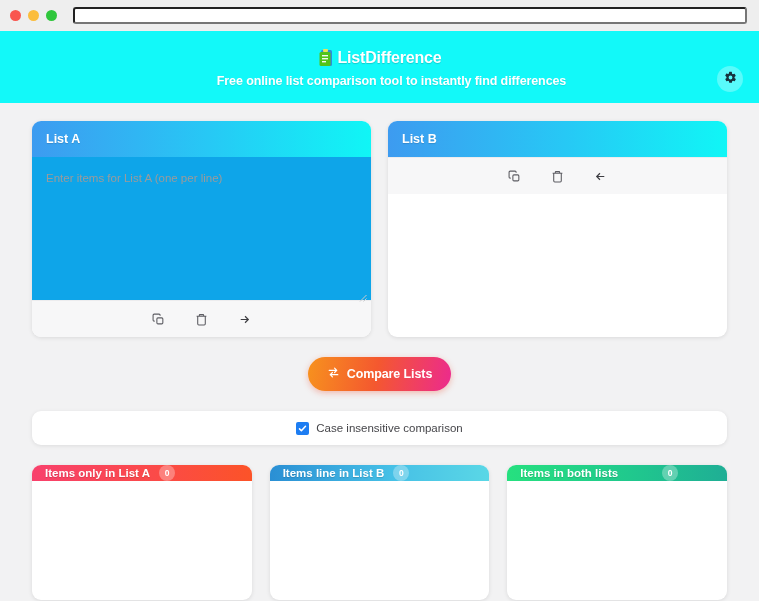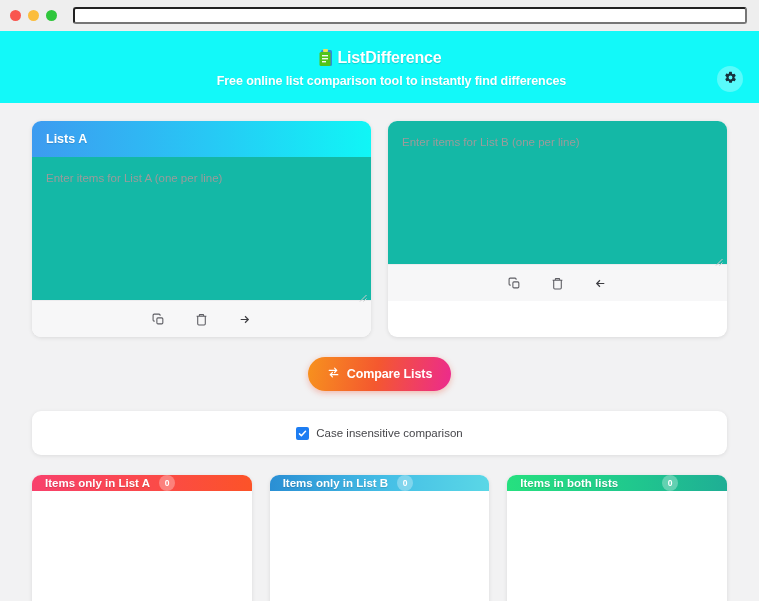--- a/index.html
+++ b/index.html
@@ -130,21 +130,21 @@
   .list-textarea {
     width: 100%;
     height: 143px;
     border: none;
     outline: none;
     resize: none;
     padding: 13px 14px;
     font-family: "Liberation Sans", sans-serif;
     font-size: 11.5px;
     color: #333;
-    background: #14b8a6;
+    background: #0ea5e9;
     display: block;
     line-height: 1.5;
   }
   .list-textarea::placeholder { color: #9b9b9b; }
   .resize-grip {
     position: absolute;
     right: 4px;
     bottom: 3px;
     width: 9px;
     height: 9px;
@@ -193,21 +193,21 @@
     box-shadow: 0 2px 6px rgba(240,90,60,0.38);
     letter-spacing: -0.1px;
   }
 
   
   .options-panel {
     margin-top: 20px;
     background: #ffffff;
     border-radius: 9px;
     box-shadow: 0 1px 4px rgba(0,0,0,0.09);
-    height: 44px;
+    height: 34px;
     display: flex;
     align-items: center;
     justify-content: center;
   }
   .option-row {
     display: flex;
     align-items: center;
     gap: 7px;
   }
   .cb {
@@ -308,21 +308,21 @@
       </span>
     </button>
   </div>
 
   <div class="container">
 
     <div class="lists-row">
 
       <div class="list-card">
         <div class="list-card-header">
-          <span class="title">Lists A</span>
+          <span class="title">List A</span>
         </div>
         <div class="textarea-wrap">
           <textarea class="list-textarea" placeholder="Enter items for List A (one per line)" style=""></textarea>
           <span class="resize-grip">
             <svg width="9" height="9" viewBox="0 0 9 9" fill="none" stroke="#c9c9cc" stroke-width="1">
               <line x1="8.5" y1="2" x2="2" y2="8.5"></line>
               <line x1="8.5" y1="5.5" x2="5.5" y2="8.5"></line>
             </svg>
           </span>
         </div>
@@ -340,28 +340,22 @@
           </button>
           <button class="icon-btn">
             <svg width="13" height="13" viewBox="0 0 24 24" fill="none" stroke="#3d3d42" stroke-width="2.2">
               <path d="M5 12h14M13 6l6 6-6 6"></path>
             </svg>
           </button>
         </div>
       </div>
 
       <div class="list-card">
-        <div class="textarea-wrap">
-          <textarea class="list-textarea" placeholder="Enter items for List B (one per line)" style=""></textarea>
-          <span class="resize-grip">
-            <svg width="9" height="9" viewBox="0 0 9 9" fill="none" stroke="#c9c9cc" stroke-width="1">
-              <line x1="8.5" y1="2" x2="2" y2="8.5"></line>
-              <line x1="8.5" y1="5.5" x2="5.5" y2="8.5"></line>
-            </svg>
-          </span>
+        <div class="list-card-header">
+          <span class="title">List B</span>
         </div>
         <div class="list-card-footer">
           <button class="icon-btn">
             <svg width="13" height="13" viewBox="0 0 24 24" fill="none" stroke="#5d5d63" stroke-width="2">
               <rect x="9" y="9" width="11" height="11" rx="2"></rect>
               <path d="M5 15H4a2 2 0 0 1-2-2V4a2 2 0 0 1 2-2h9a2 2 0 0 1 2 2v1"></path>
             </svg>
           </button>
           <button class="icon-btn">
             <svg width="13" height="13" viewBox="0 0 24 24" fill="none" stroke="#5d5d63" stroke-width="2">
@@ -405,21 +399,21 @@
       <div class="result-card">
         <div class="result-header res-a">
           <span class="rtitle">Items only in List A</span>
           <span class="count-badge">0</span>
         </div>
         <div class="result-body"></div>
       </div>
 
       <div class="result-card">
         <div class="result-header res-b">
-          <span class="rtitle">Items only in List B</span>
+          <span class="rtitle">Items line in List B</span>
           <span class="count-badge">0</span>
         </div>
         <div class="result-body"></div>
       </div>
 
       <div class="result-card">
         <div class="result-header res-c">
           <span class="rtitle">Items in both lists</span>
           <span class="count-badge">0</span>
         </div>

